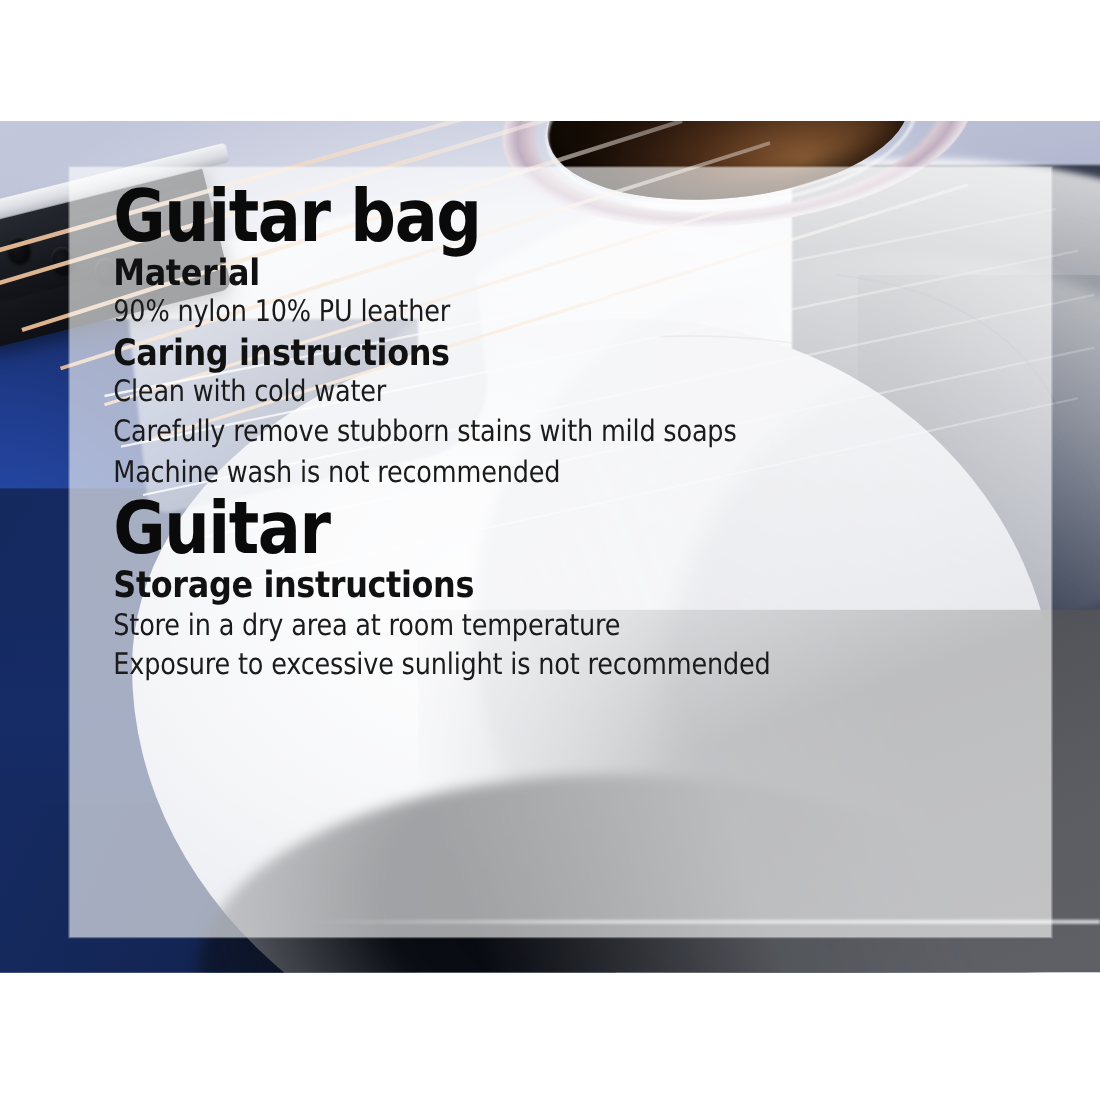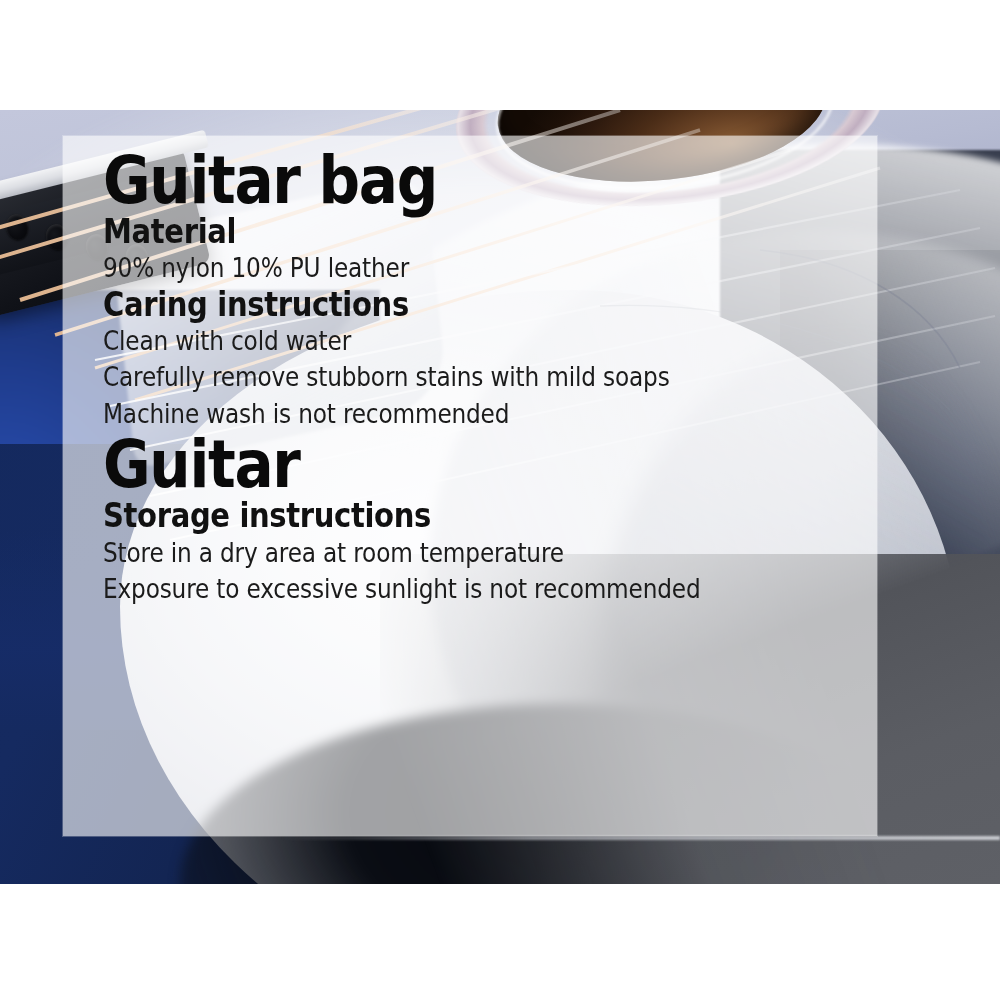--- a/index.html
+++ b/index.html
@@ -358,22 +358,22 @@
     background: linear-gradient(165deg, rgba(255,255,255,.72) 0%, rgba(238,240,245,.55) 40%, rgba(200,205,216,.42) 75%, rgba(176,182,196,.35) 100%);
     border-radius: 18px 40px 60px 20px;
     transform: rotate(-12deg) skewX(-6deg);
     filter: blur(1.5px);
   }
 
   
   .panel {
     position: absolute;
     left: 63px;
-    top: 136px;
-    width: 814px;
+    top: 152px;
+    width: 893px;
     height: 700px;
     background: rgba(255,255,255,0.62);
     box-shadow: 0 0 0 1px rgba(255,255,255,0.25);
   }
 
   .panel-inner {
     position: absolute;
     left: 40px;
     top: 12px;
     right: 24px;

